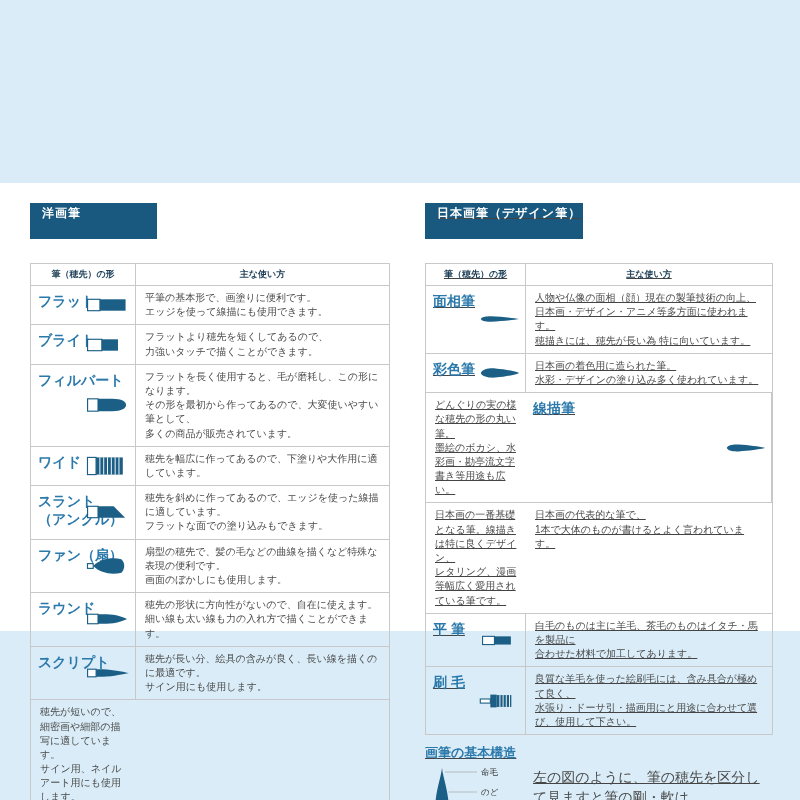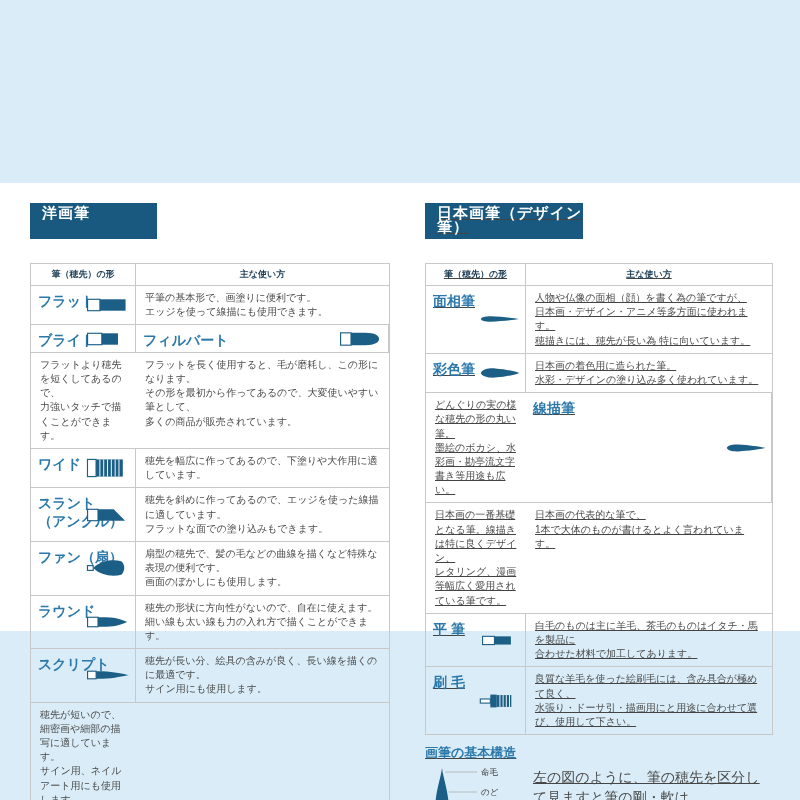--- a/index.html
+++ b/index.html
@@ -13,21 +13,21 @@
   }
   .panel {
     position:absolute; left:0; top:183px; width:800px; height:448px;
     background:#ffffff;
   }
   .col { position:absolute; top:203px; }
   .col-left  { left:30px;  width:360px; }
   .col-right { left:425px; width:348px;text-decoration:underline; }
   .badge {
     display:block; background:#19597f; color:#ffffff;
-    font-size:15px; font-weight:bold; letter-spacing:1px;
+    font-size:12px; font-weight:bold; letter-spacing:1px;
     padding:3px 0 20px 12px; height:36px; line-height:14px;
   }
   .badge-l { width:127px; }
   .badge-r { width:158px; }
   .tbl {
     margin-top:24px;
     display:grid;
     border:1px solid #c8c8c8; border-bottom:none;
     width:100%;
   }
@@ -89,32 +89,32 @@
 
     <div class="cell c1">
       <span class="bname">ブライト</span>
       <span class="iconwrap">
         <svg width="44" height="19" viewBox="0 0 46 20">
             <rect x="1.5" y="4" width="15" height="12" fill="#fff" stroke="#1c5f86" stroke-width="1.2"></rect>
             <rect x="16.5" y="4" width="17" height="12" fill="#1c5f86"></rect>
           </svg>
       </span>
     </div>
+    <div class="cell desc">フラットより穂先を短くしてあるので、
+力強いタッチで描くことができます。</div>
+
     <div class="cell c1">
       <span class="bname">フィルバート</span>
       <span class="iconwrap">
         <svg width="44" height="19" viewBox="0 0 46 20">
             <rect x="1.5" y="3.5" width="11" height="13" fill="#fff" stroke="#1c5f86" stroke-width="1.2"></rect>
             <path d="M12.5,3.5 h15 c10,0 14.5,3 14.5,6.5 c0,3.5 -4.5,6.5 -14.5,6.5 h-15 z" fill="#1c5f86"></path>
           </svg>
       </span>
     </div>
-
-    <div class="cell desc">フラットより穂先を短くしてあるので、
-力強いタッチで描くことができます。</div>
     <div class="cell desc">フラットを長く使用すると、毛が磨耗し、この形になります。
 その形を最初から作ってあるので、大変使いやすい筆として、
 多くの商品が販売されています。</div>
 
     <div class="cell c1">
       <span class="bname">ワイド</span>
       <span class="iconwrap">
         <svg width="44" height="21" viewBox="0 0 46 22">
             <rect x="1.5" y="2" width="9" height="18" fill="#fff" stroke="#1c5f86" stroke-width="1.2"></rect>
             <rect x="10.5" y="2" width="28" height="18" fill="#1c5f86"></rect>
@@ -186,21 +186,21 @@
     <div class="cell hd">主な使い方</div>
 
     <div class="cell c1">
       <span class="bname">面相筆</span>
       <span class="iconwrap">
         <svg width="42" height="15" viewBox="0 0 46 16">
             <path d="M3,8 C4,5.8 8,4.8 14,5 C26,5.5 40,7 45,8 C40,9 26,10.5 14,11 C8,11.2 4,10.2 3,8 Z" fill="#1c5f86"></path>
           </svg>
       </span>
     </div>
-    <div class="cell desc">人物や仏像の面相（顔）を書く為の筆ですが、
+    <div class="cell desc">人物や仏像の面相（顔）現在の製筆技術の向上、
 日本画・デザイン・アニメ等多方面に使われます。
 穂描きには、穂先が長い為 特に向いています。</div>
 
     <div class="cell c1">
       <span class="bname">彩色筆</span>
       <span class="iconwrap">
         <svg width="42" height="15" viewBox="0 0 46 16">
             <path d="M3,8 C5,3.8 12,2.5 19,3 C32,4 42,6.5 45,8 C42,9.5 32,12 19,13 C12,13.5 5,12.2 3,8 Z" fill="#1c5f86"></path>
           </svg>
       </span>

